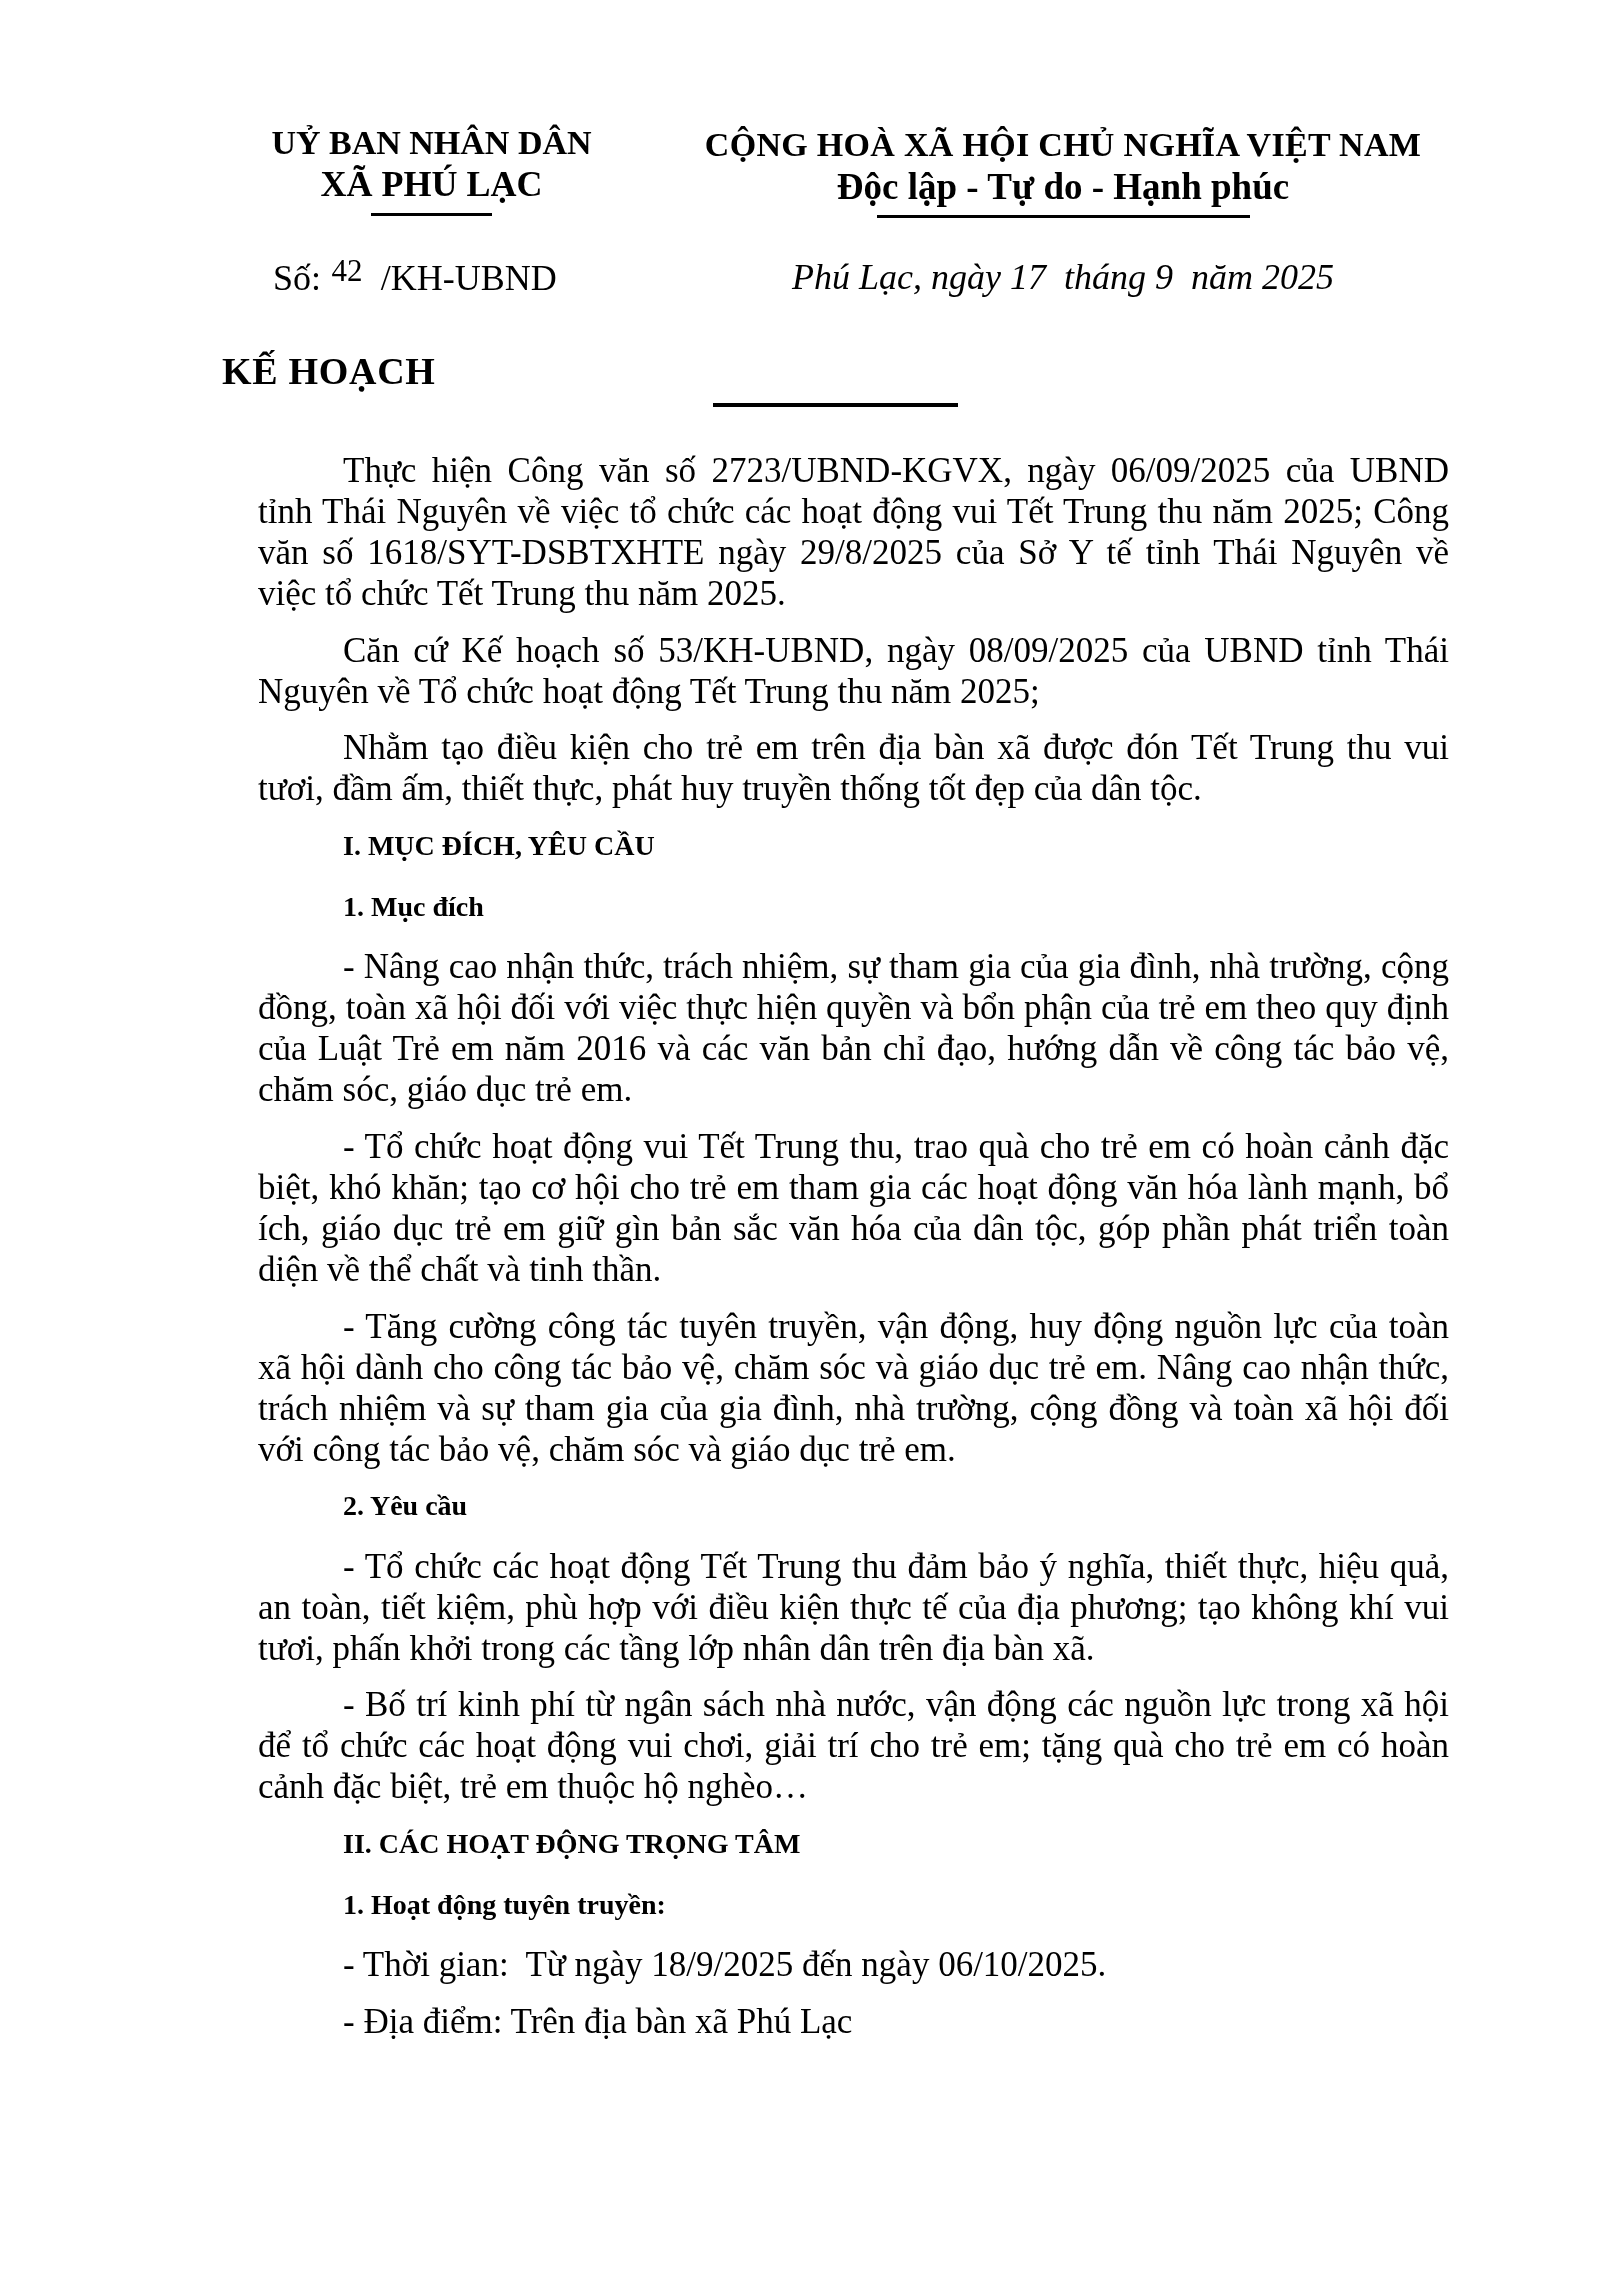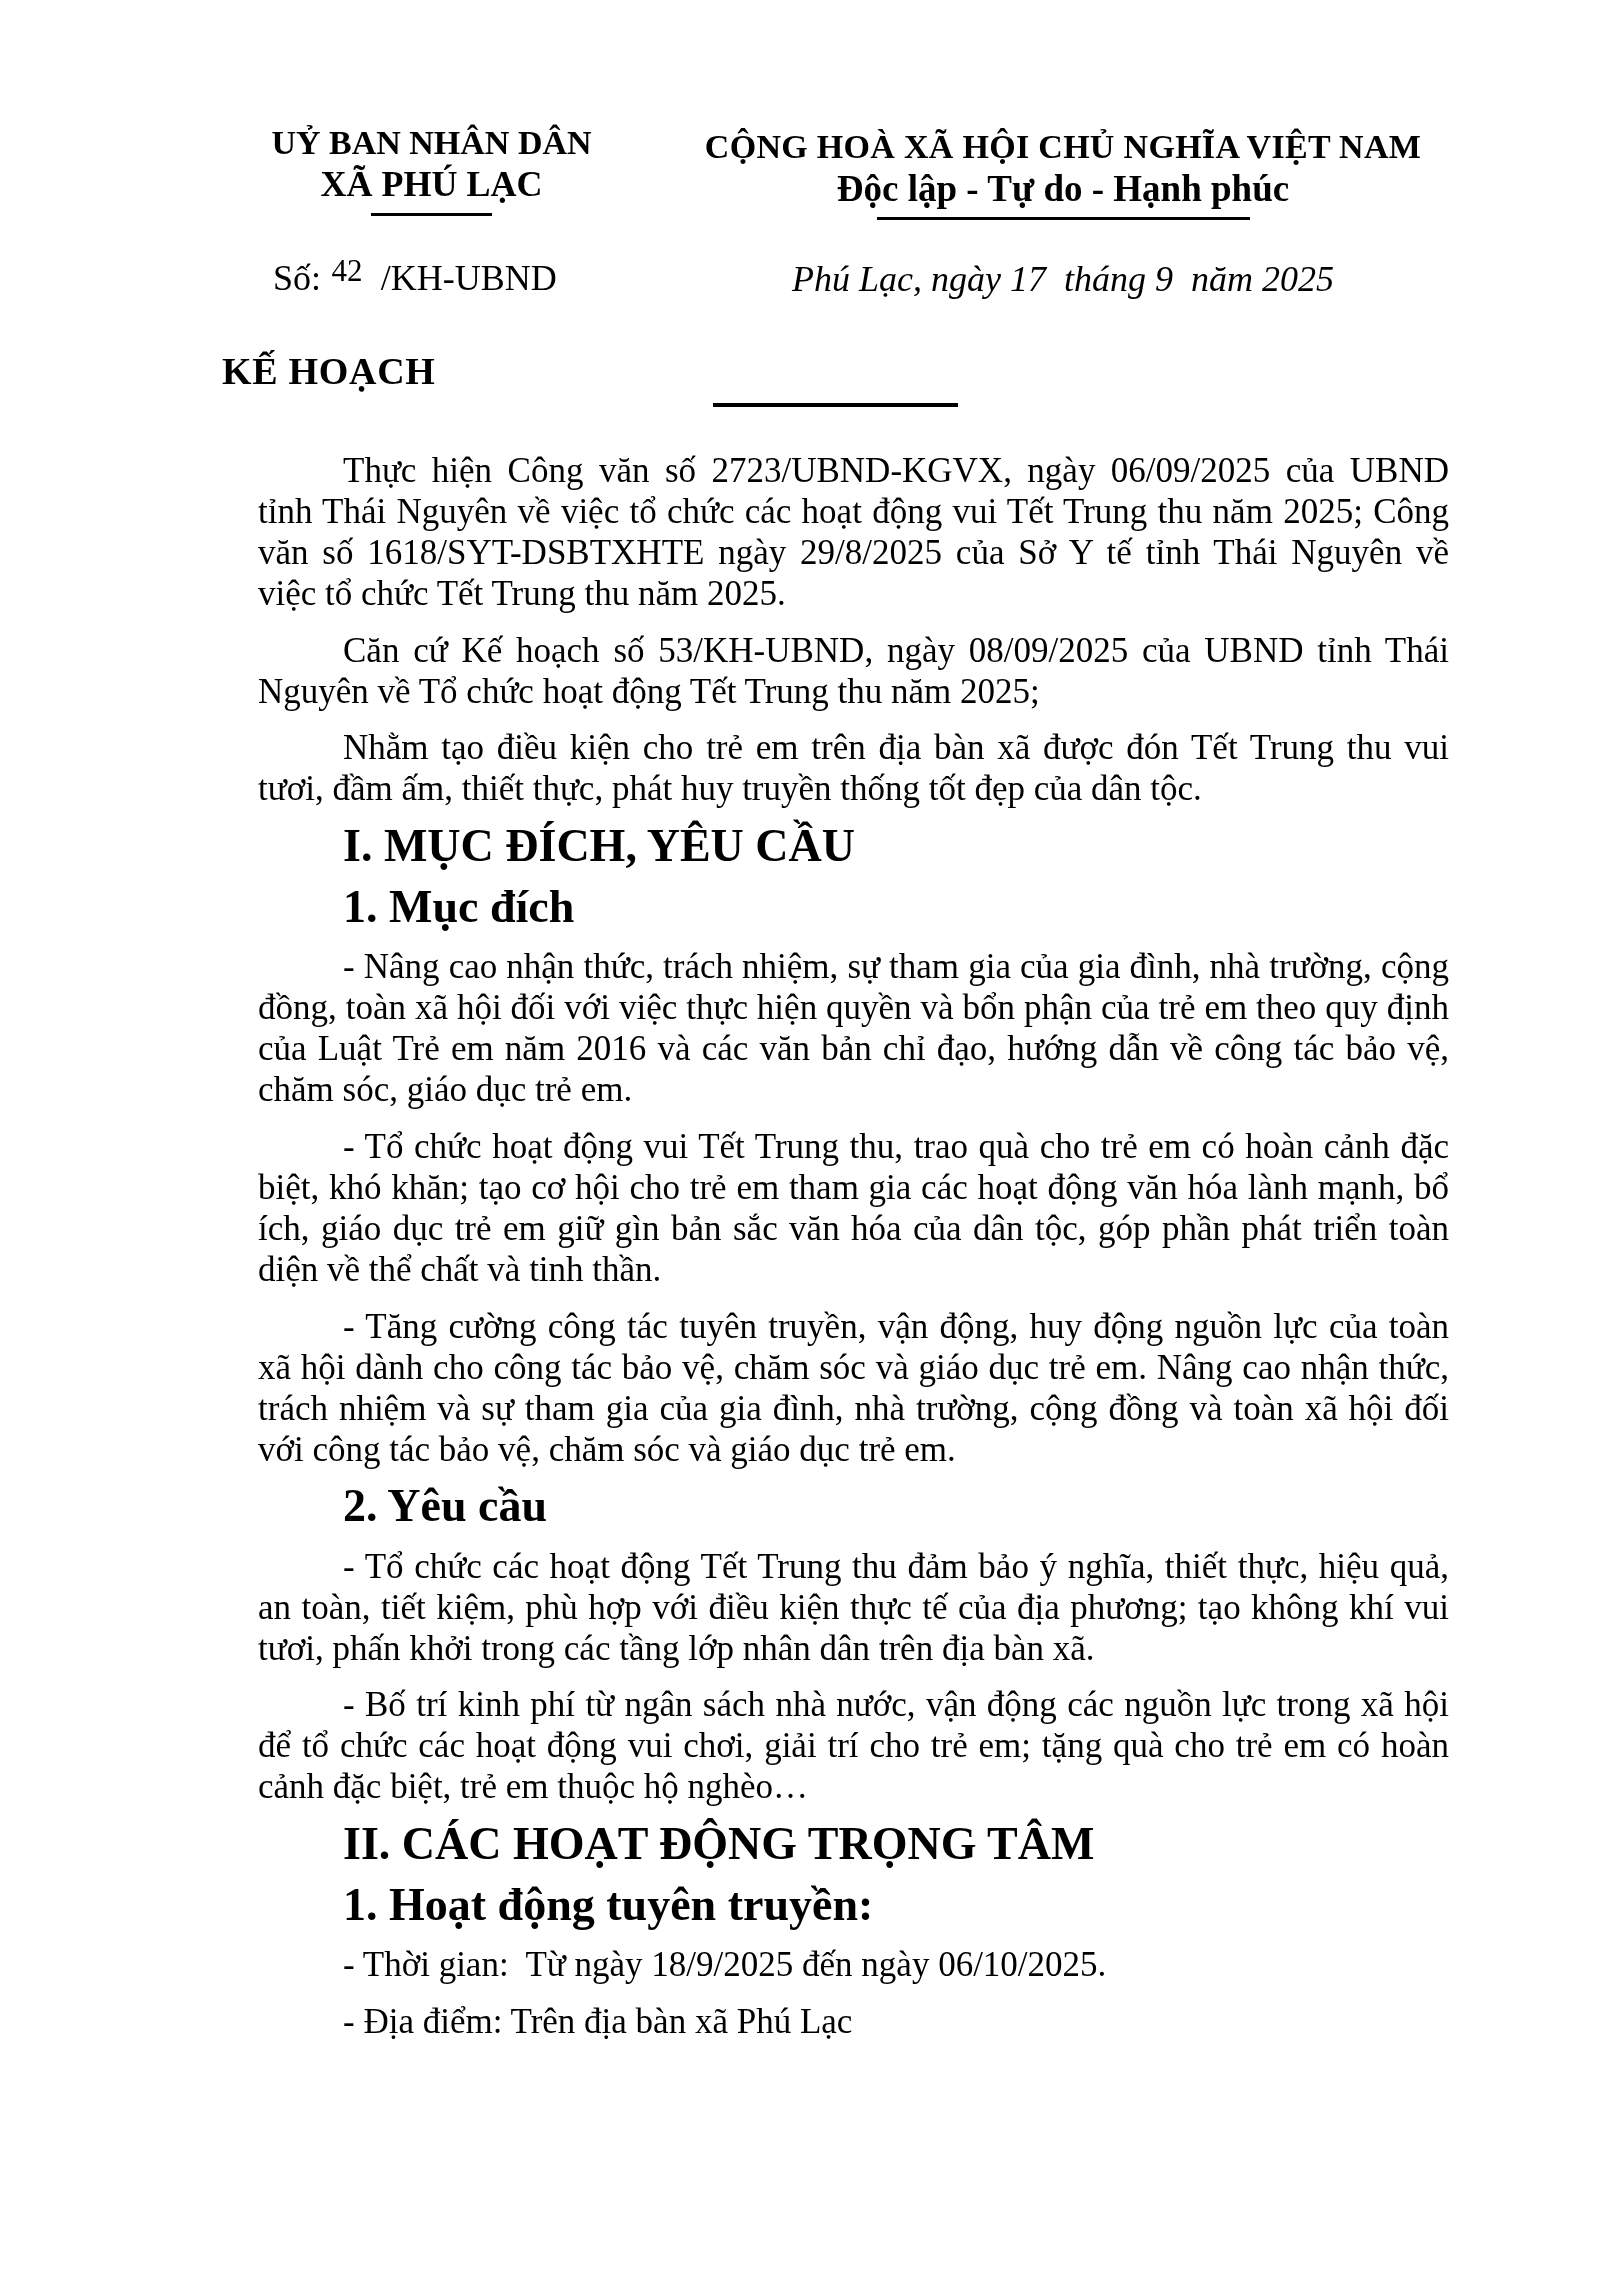--- a/index.html
+++ b/index.html
@@ -8,21 +8,21 @@
     width:1623px;
     height:2295px;
     background:#ffffff;
     color:#000000;
     font-family:"Liberation Serif","DejaVu Serif",serif;
     box-sizing:border-box;
     padding:122px 174px 0 222px;
     overflow:hidden;
   }
   
-  .hdr{display:flex;justify-content:space-between;align-items:flex-end;}
+  .hdr{display:flex;justify-content:space-between;align-items:center;}
   .hdr-left{width:419px;text-align:center;}
   .hdr-right{width:772px;text-align:center;}
   .org1{font-weight:bold;font-size:34px;line-height:41px;}
   .org2{font-weight:bold;font-size:36px;line-height:43px;}
   .nat1{font-weight:bold;font-size:34px;line-height:41px;letter-spacing:0.3px;}
   .nat2{font-weight:bold;font-size:37px;line-height:43px;}
   .rule{background:#000;height:3.3px;border:none;margin:6.5px auto 0;}
   .rule-left{width:121px;}
   .rule-right{width:373px;}
   .so-line{margin-top:41px;font-size:36px;line-height:43px;text-align:left;padding-left:51px;white-space:pre;}
@@ -36,21 +36,21 @@
   
   .body{margin-top:43px;margin-left:36px;}
   .p{
     font-size:35px;
     line-height:41px;
     text-align:justify;
     text-indent:85px;
     margin:0 0 15.7px 0;
   }
   .h{
-    font-size:46px;
+    font-size:28px;
     line-height:41px;
     font-weight:bold;
     text-indent:85px;
     text-align:left;
     margin:6.5px 0 19.6px 0;
   }
   .pre{white-space:pre-wrap;}
 </style>
 </head>
 <body>

